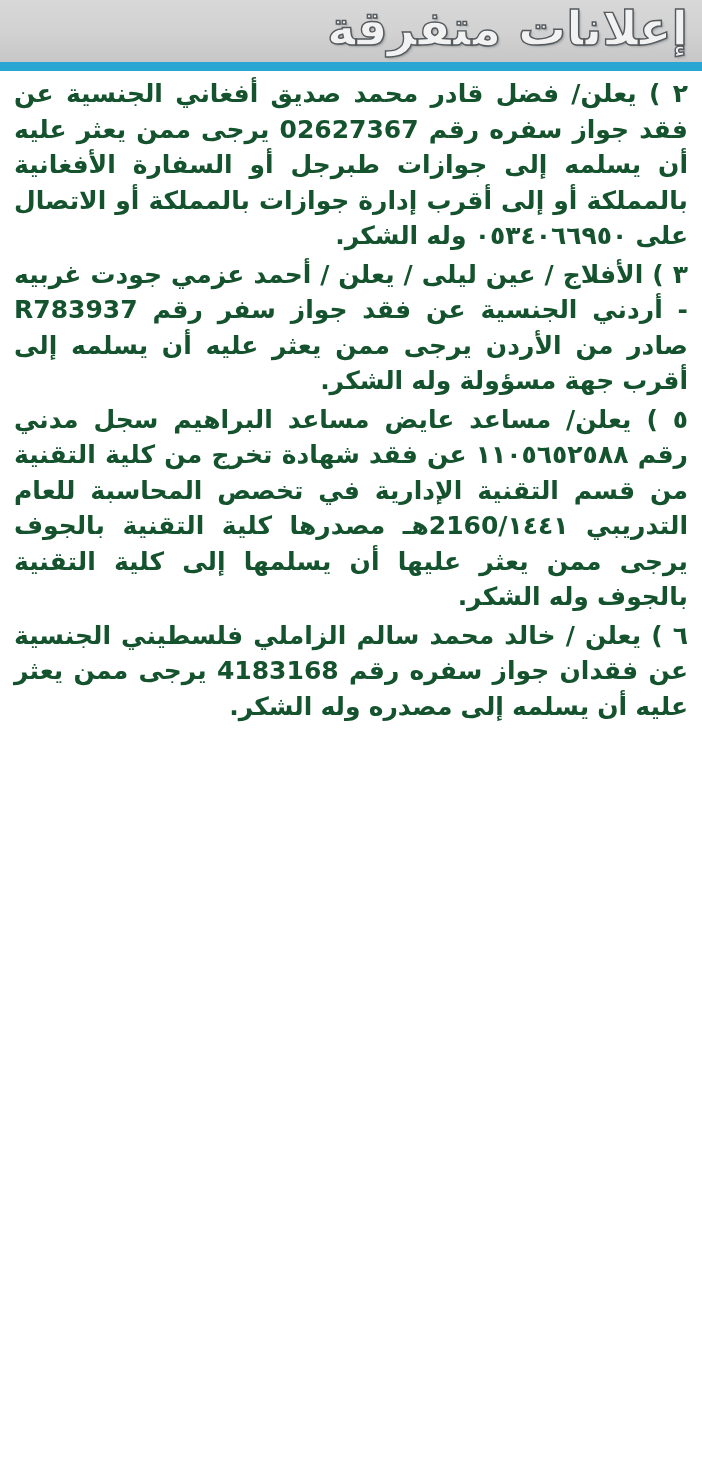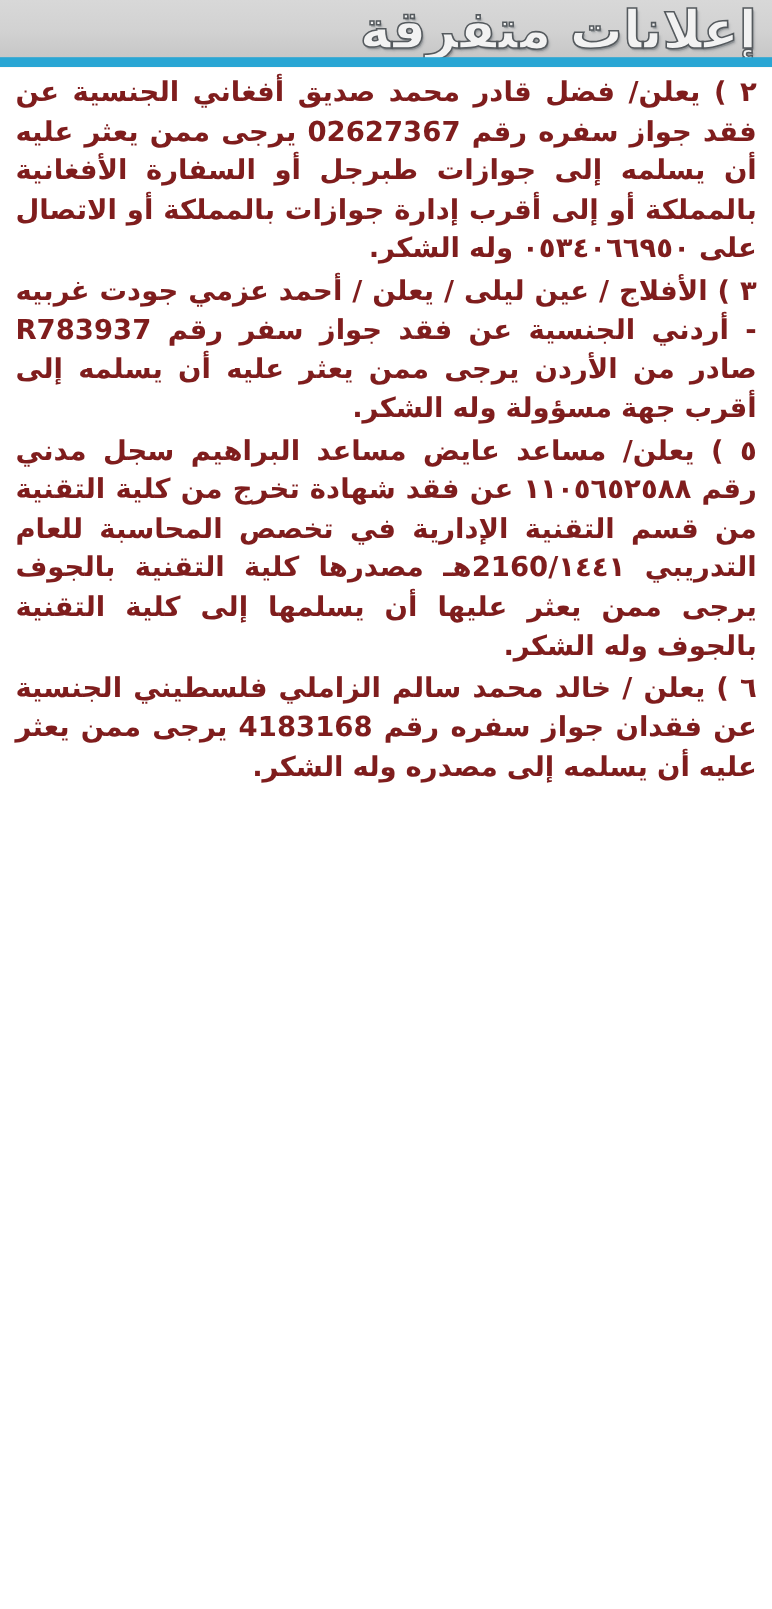--- a/index.html
+++ b/index.html
@@ -13,21 +13,21 @@
     height: 1463px;
     overflow: hidden;
     font-family: "Liberation Sans", sans-serif;
     -webkit-font-smoothing: none;
   }
 
   
   .masthead {
     position: relative;
     width: 702px;
-    height: 61px;
+    height: 71px;
     background: linear-gradient(to bottom, #d8d8d8 0%, #d2d2d2 45%, #c9c9c9 78%, #c3c3c3 100%);
     box-sizing: border-box;
     overflow: hidden;
   }
   .masthead-title {
     position: absolute;
     right: 14px;
     top: -4px;
     font-family: "DejaVu Sans", sans-serif;
     font-size: 48px;
@@ -83,21 +83,21 @@
 
   
   .ad-ar {
     direction: rtl;
     text-align: justify;
     text-align-last: right;
     font-family: "DejaVu Sans", sans-serif;
     font-weight: 700;
     font-size: 25px;
     line-height: 35.5px;
-    color: #7f1d1d;
+    color: #14532d;
     padding: 1px 3px 2px 3px;
     word-spacing: -0.5px;
   }
 </style>
 </head>
 <body>
 
 <div>
 
   <div class="masthead">

